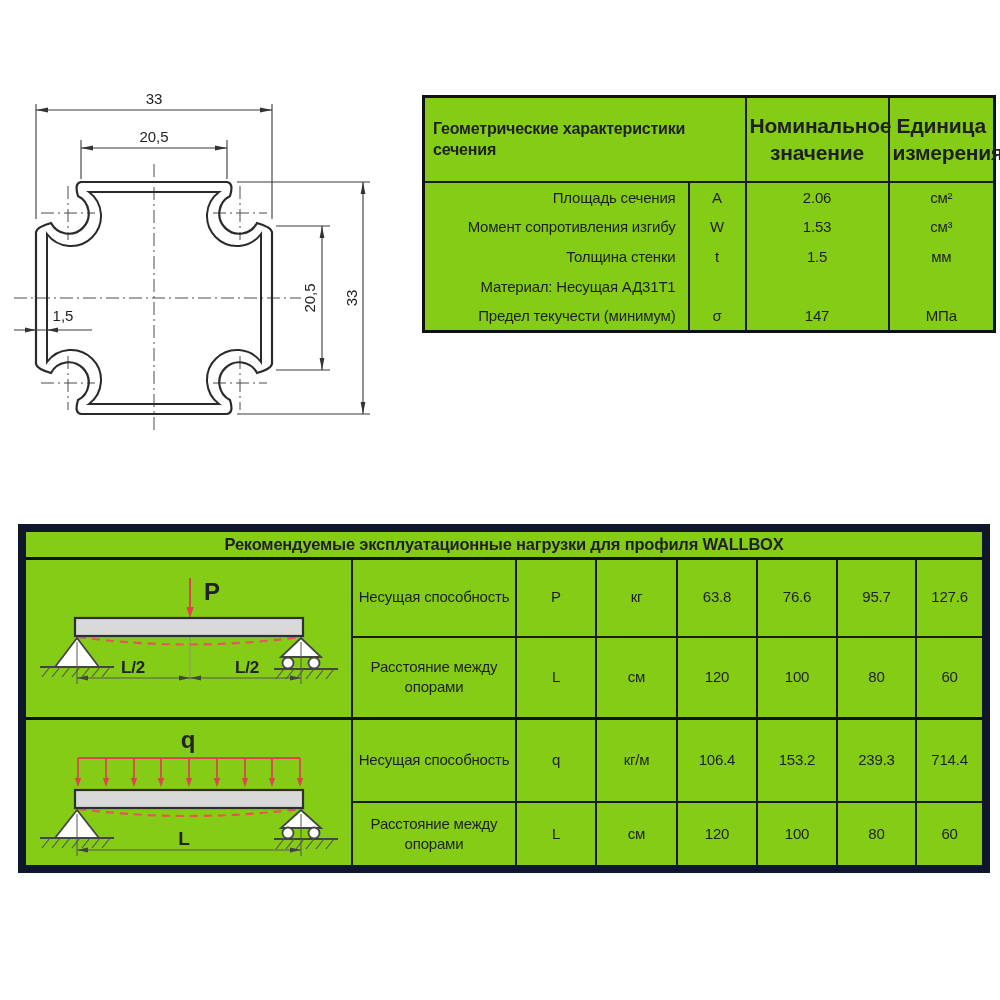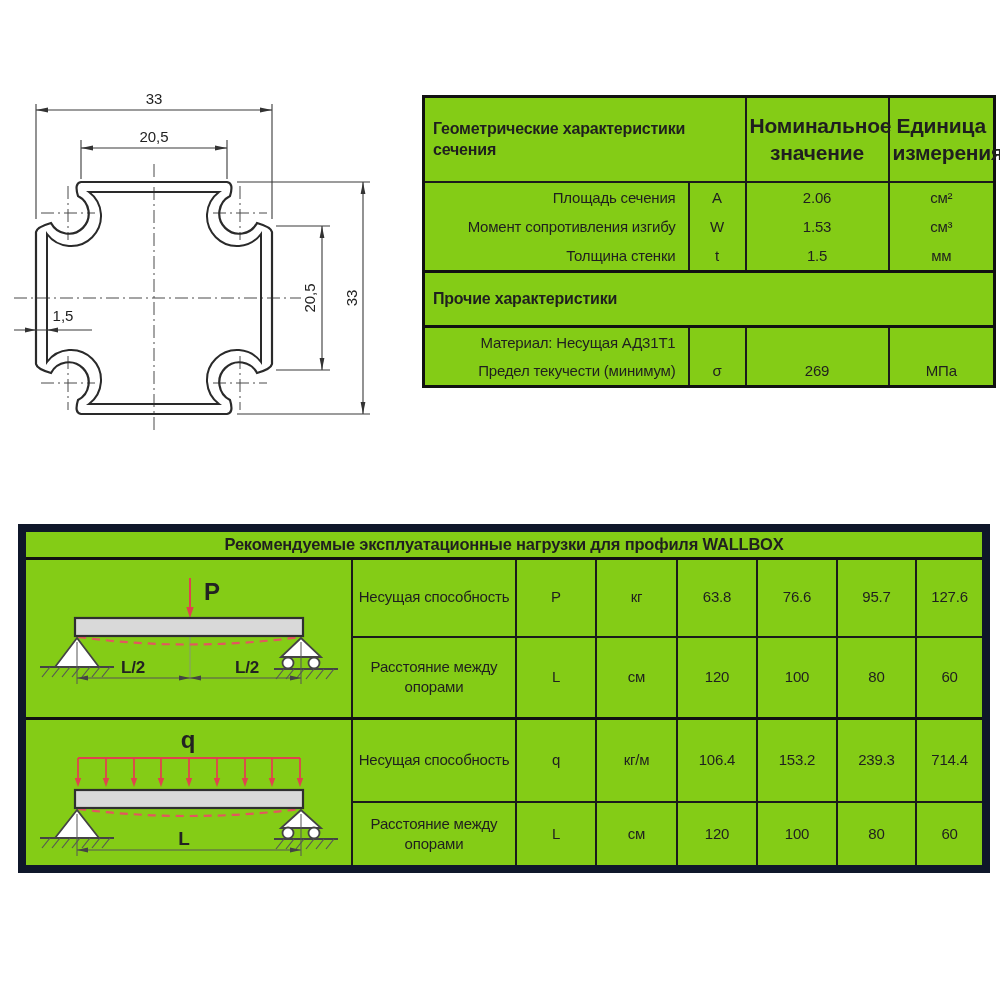--- a/index.html
+++ b/index.html
@@ -110,33 +110,30 @@
     <td class="sym">W</td>
     <td class="val">1.53</td>
     <td class="unt">см³</td>
   </tr>
   <tr class="nh" style="height:30px">
     <td class="lbl">Толщина стенки</td>
     <td class="sym">t</td>
     <td class="val">1.5</td>
     <td class="unt">мм</td>
   </tr>
-  <tr style="height:55px">
-    <td class="secrow" colspan="4">Прочие характеристики</td>
-  </tr>
   <tr class="nh" style="height:30px">
     <td class="lbl">Материал: Несущая АД31Т1</td>
     <td class="sym"></td>
     <td class="val"></td>
     <td class="unt"></td>
   </tr>
   <tr class="nh" style="height:30px">
     <td class="lbl">Предел текучести (минимум)</td>
     <td class="sym">σ</td>
-    <td class="val">269</td>
+    <td class="val">147</td>
     <td class="unt">МПа</td>
   </tr>
 </tbody>
   </table>
 
 <table id="loads" class="abs">
   <colgroup>
     <col style="width:330px">
       <col style="width:164px">
       <col style="width:80px">

